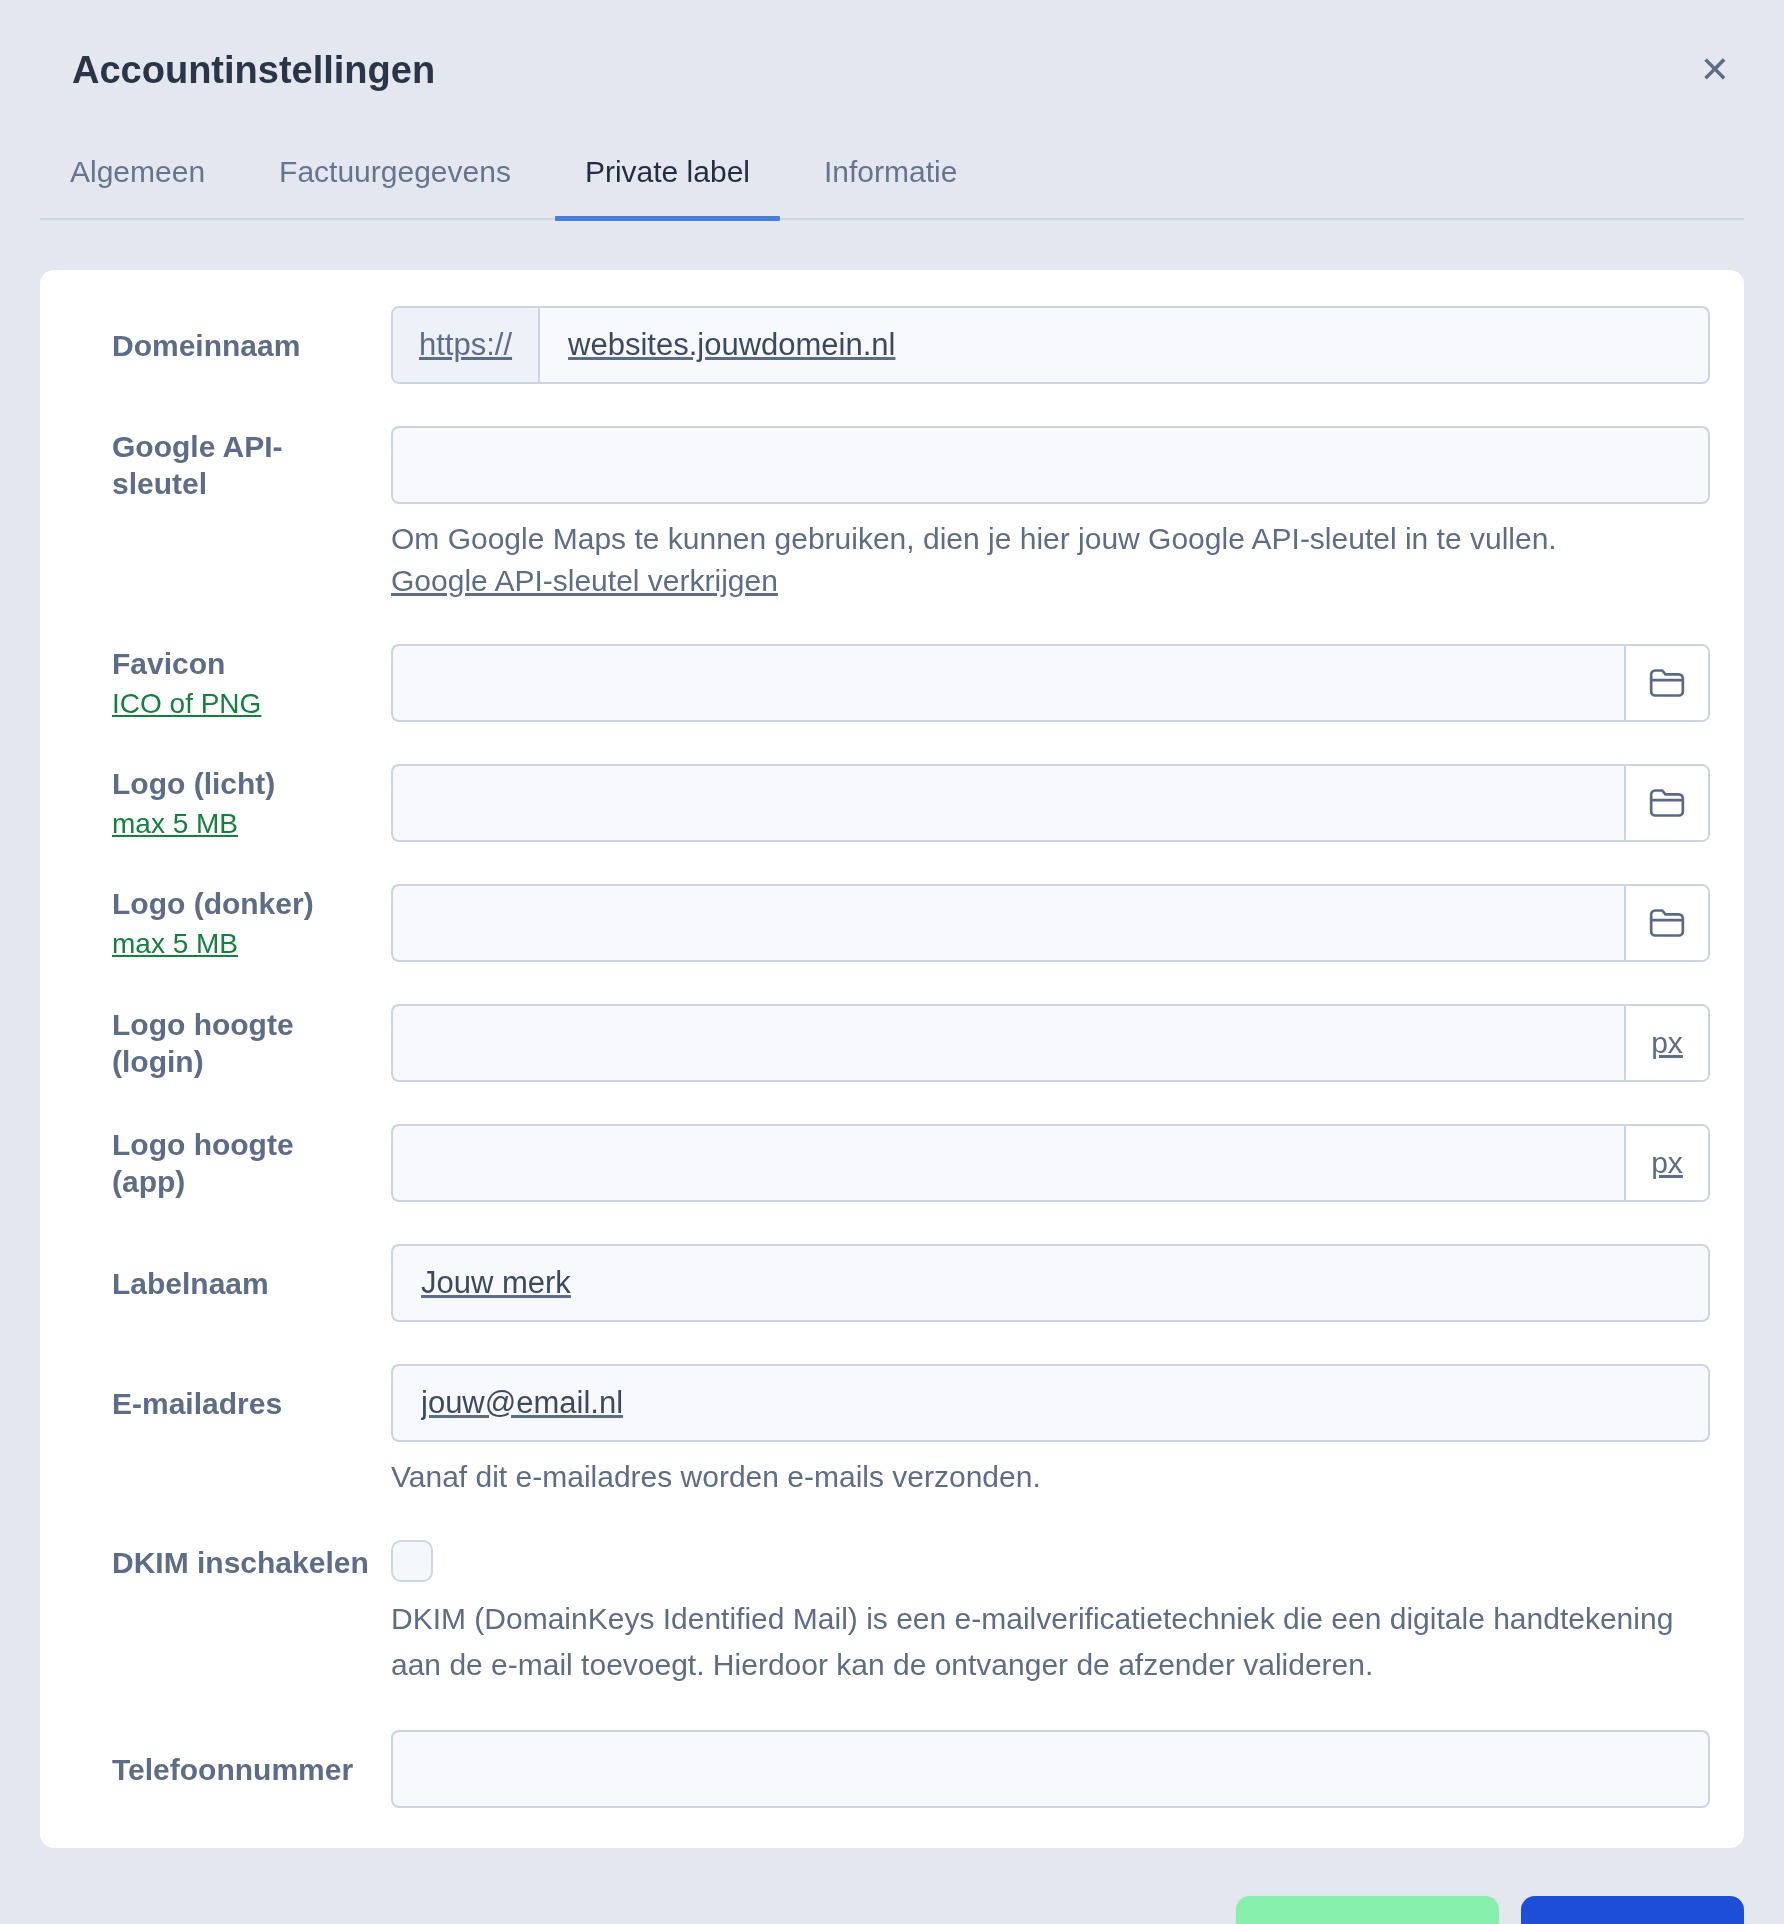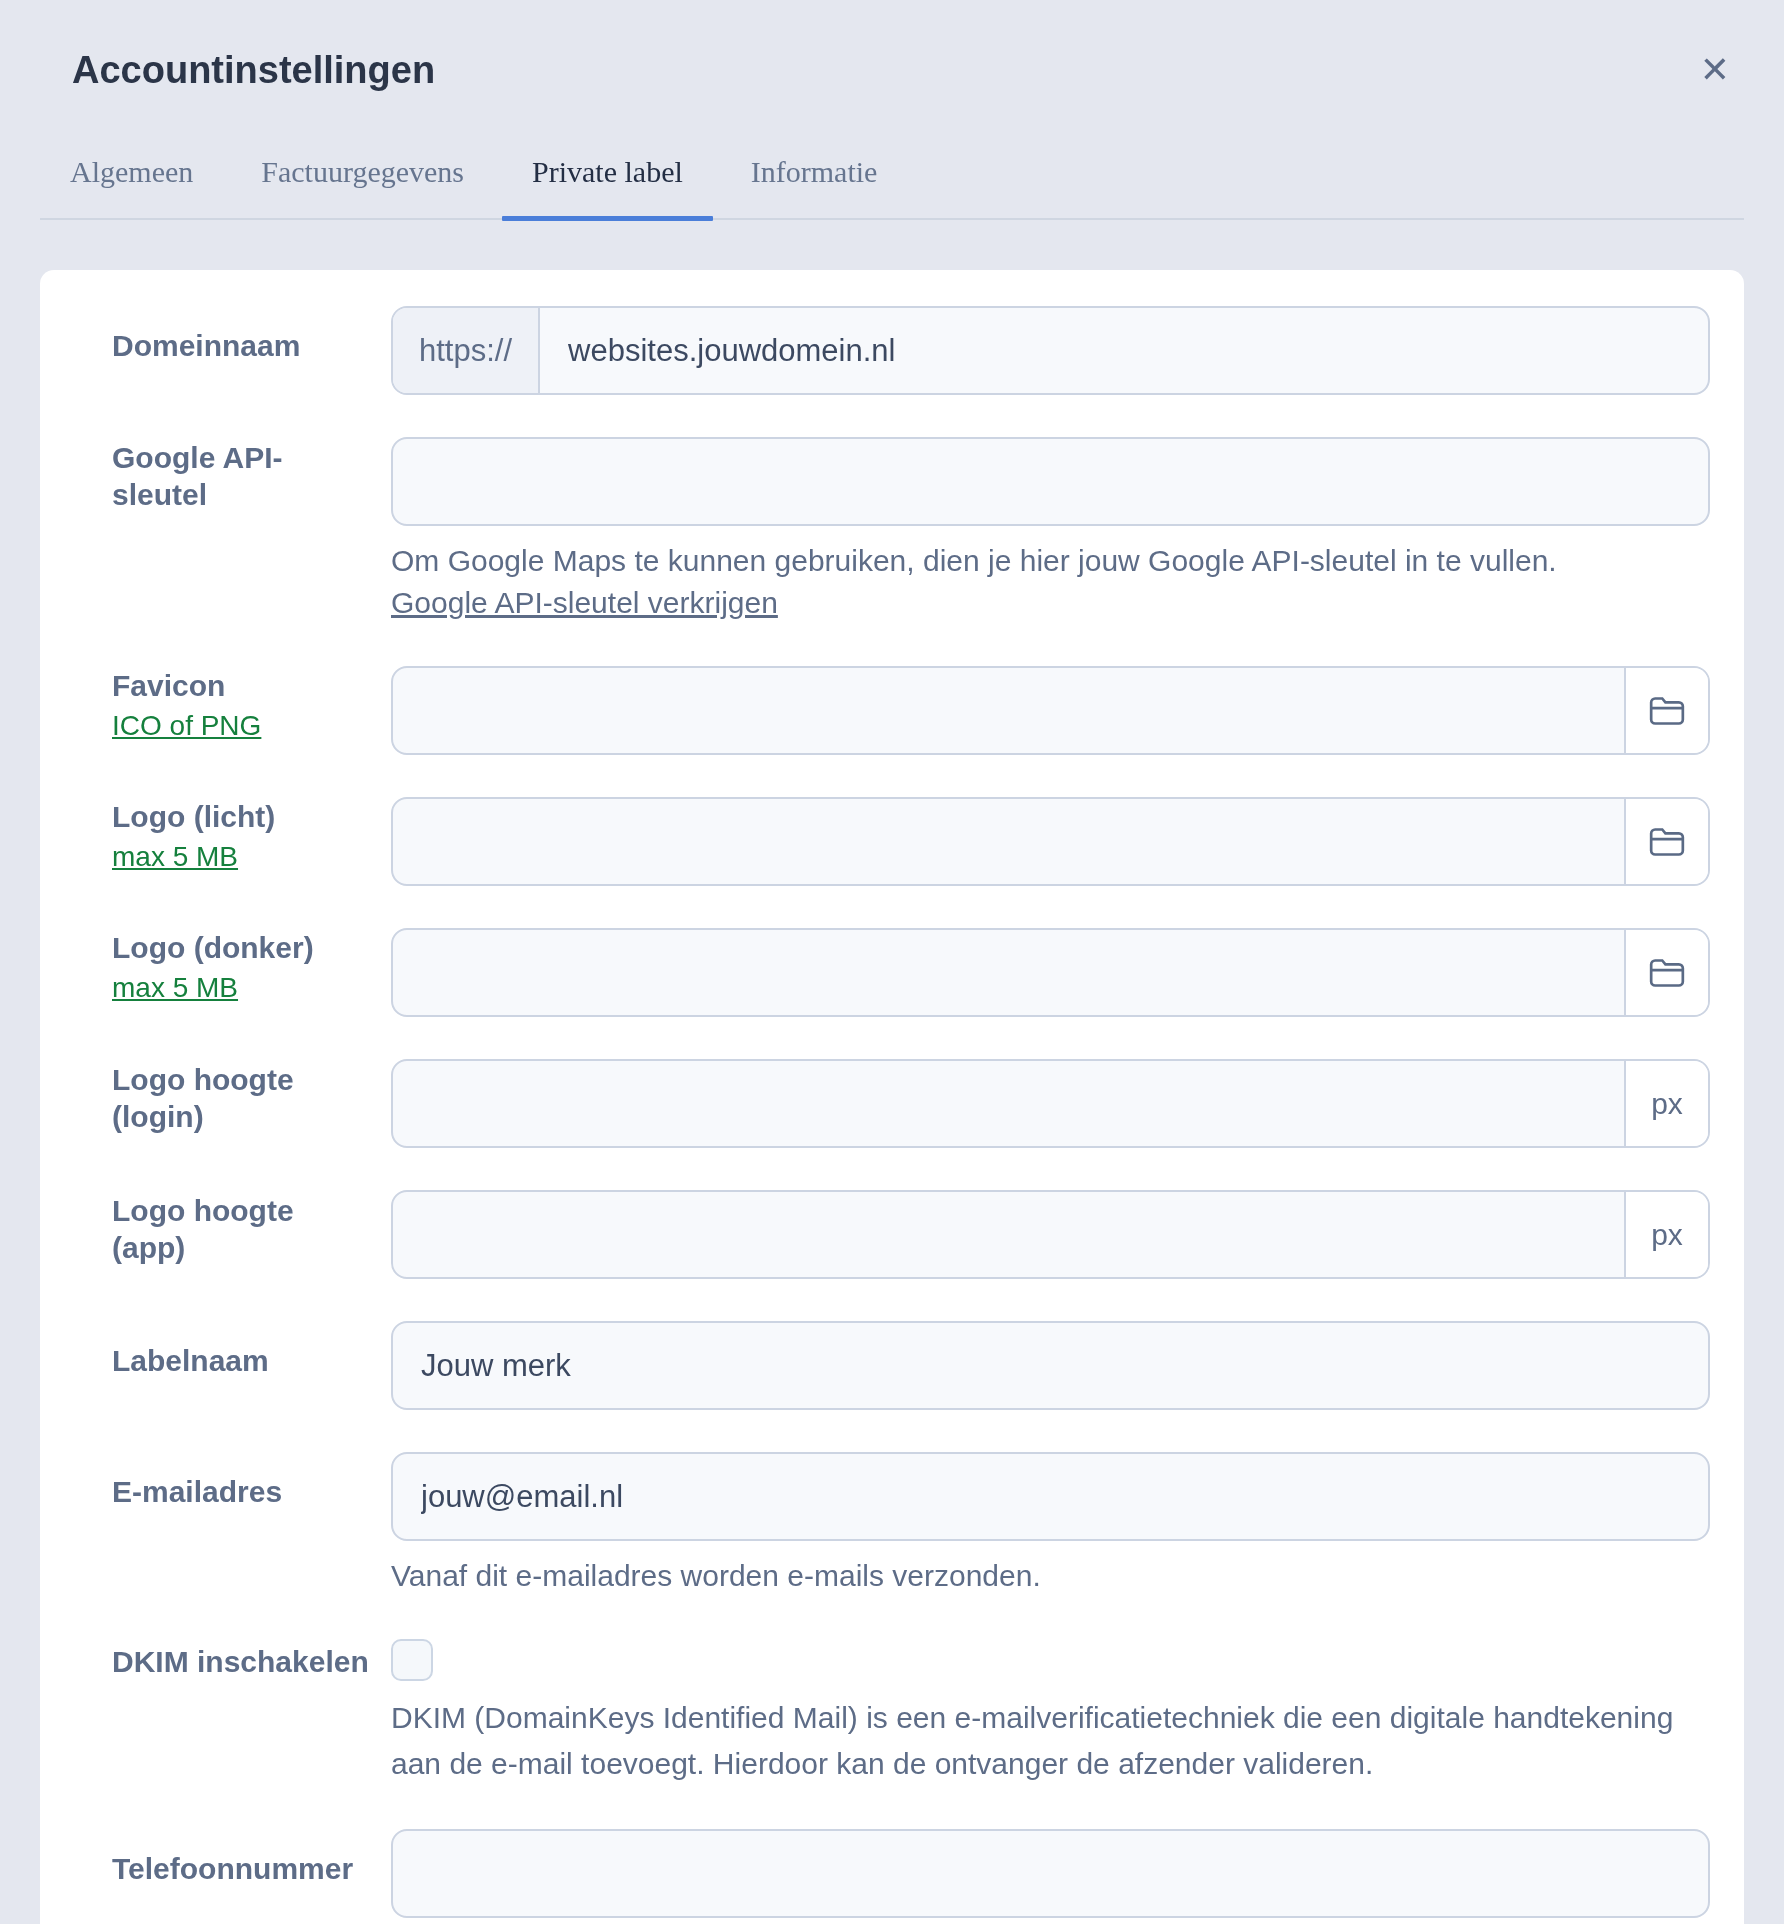--- a/index.html
+++ b/index.html
@@ -16,24 +16,23 @@
     padding: 50px 54px 0 72px;
   }
   .title { font-size: 38px; line-height: 40px; font-weight: 700; color: #2b3548; }
   .close-btn {
     font-size: 36px; color: #5d6c87; line-height: 1;
     background: none; border: none; cursor: pointer;
     font-family: "DejaVu Sans", sans-serif;
   }
   
   .tabs {
-    display: flex; gap: 8px;
+    display: flex; gap: 14px;
     margin: 64px 40px 0 40px;
     border-bottom: 2px solid #cfd6e1;
-    font-family: Liberation Serif, serif;
   }
   .tab {
     font-size: 30px; line-height: 36px; color: #66758f;
     padding: 0 30px 28px 30px; position: relative; cursor: pointer;
     background: none; border: none; font-family: inherit;
   }
   .tab.active { color: #232e44; }
   .tab.active::after {
     content: ""; position: absolute; left: 0; right: 0; bottom: -3px;
     height: 5px; background: #4a7ed9; border-radius: 1px;
@@ -51,24 +50,25 @@
     width: 319px; min-height: 78px; flex-shrink: 0;
     display: flex; flex-direction: column; justify-content: center;
     padding-left: 40px; padding-right: 16px;
   }
   .row-label.small { min-height: 44px; }
   .lbl  { font-size: 30px; font-weight: 700; color: #5d6c87; line-height: 37px; }
   .sub  { font-size: 28px; font-weight: 400; color: #15803d; line-height: 37px; margin-top: 3px; text-decoration: underline; }
   .row-field { flex: 1; min-width: 0; }
   
   .input-group {
-    display: flex; height: 89px; width: 100%;
+    display: flex; height: 78px; width: 100%;
     background: #f7f9fc;
-    border: 2px solid #ccd4e2; border-radius: 16px;
+    border: 2px solid #ccd4e2; border-radius: 8px;
     overflow: hidden;
+    text-decoration: underline;
   }
   .ig-prefix {
     display: flex; align-items: center; justify-content: center;
     padding: 0 26px; background: #eef1f7;
     border-right: 2px solid #ccd4e2;
     font-size: 31px; color: #5d6c87; flex-shrink: 0;
   }
   .ig-suffix {
     display: flex; align-items: center; justify-content: center;
     width: 84px; background: #ffffff;

